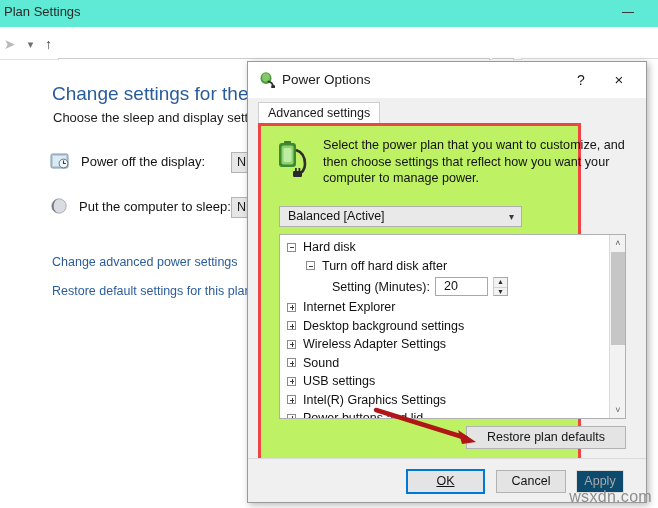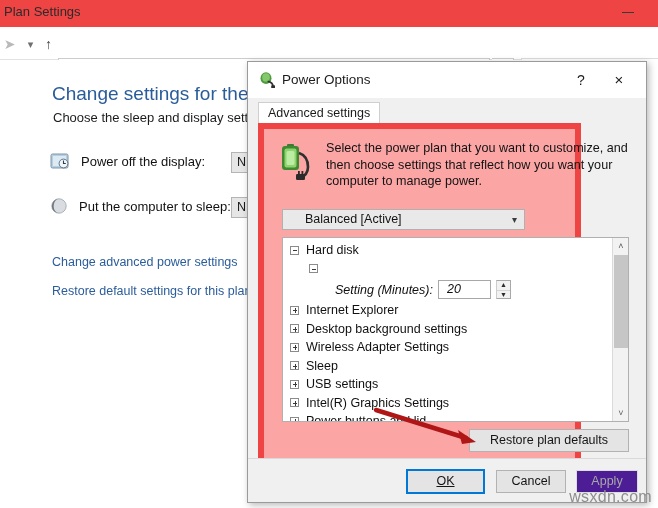--- a/index.html
+++ b/index.html
@@ -25,21 +25,21 @@
     position: absolute;
     left: 0; top: 0;
     width: 658px; height: 508px;
     background: #ffffff;
   }
 
   .cp-titlebar {
     position: absolute;
     left: 0; top: 0;
     width: 658px; height: 27px;
-    background: #ef4444;
+    background: #5eead4;
   }
   .cp-title-text {
     position: absolute;
     left: 4px; top: 4px;
     font-size: 13px;
     color: #2b2b2b;
     white-space: nowrap;
   }
   .cp-minimize {
     position: absolute;
@@ -270,22 +270,22 @@
     border-bottom: none;
     font-size: 12.5px;
     color: #1a1a1a;
     line-height: 21px;
     white-space: nowrap;
   }
   .tabpanel {
     position: absolute;
     left: 10px; top: 61px;
     width: 323px; height: 360px;
-    background: #fca5a5;
-    border: 6px solid #ef4444;
+    background: #bef264;
+    border: 3px solid #ef4444;
   }
 
   .intro {
     position: absolute;
     left: 8px; top: 11px;
     width: 362px;
     display: flex;
   }
   .intro-icon {
     width: 44px; height: 44px;
@@ -302,21 +302,21 @@
 
   .plan-combo {
     position: absolute;
     left: 18px; top: 80px;
     width: 243px; height: 21px;
     background: #e9e9e9;
     border: 1px solid #b0b0b0;
     font-size: 12.5px;
     color: #131313;
     line-height: 19px;
-    padding-left: 22px;
+    padding-left: 8px;
     display: flex;
     align-items: center;
     justify-content: space-between;
   }
   .plan-combo .pc-arrow {
     font-size: 10px;
     color: #3c3c3c;
     margin-right: 7px;
   }
 
@@ -369,21 +369,20 @@
   .tnode .tlabel { line-height: 18px; }
 
   .setting-line {
     display: flex;
     align-items: center;
     height: 23px;
     padding-left: 52px;
     font-size: 12.5px;
     color: #101010;
     white-space: nowrap;
-    font-style: italic;
   }
   .spin-wrap {
     display: flex;
     align-items: stretch;
     margin-left: 5px;
   }
   .spin-input {
     width: 53px; height: 19px;
     border: 1px solid #a8a8a8;
     background: #ffffff;
@@ -469,23 +468,23 @@
   }
   .btn-ok {
     left: 159px;
     width: 77px;
     border: 1px solid #0078d7;
     box-shadow: 0 0 0 1px #0078d7;
     text-decoration: underline;
   }
   .btn-cancel { left: 248px; width: 70px; }
   .btn-apply {
-    left: 328px; width: 62px;
+    left: 328px; width: 48px;
     color: #a8a8a8;
-    background: #4c1d95;
+    background: #0c4a6e;
     border-color: #dcdcdc;
   }
 
   
   .annot-arrow {
     position: absolute;
     left: 370px; top: 402px;
     width: 120px; height: 48px;
     pointer-events: none;
   }
@@ -620,20 +619,21 @@
       <div class="tree">
         <div class="tree-inner">
 
           <div class="tnode lvl0">
             <span class="expander"></span>
             <span class="tlabel">Hard disk</span>
           </div>
 
           <div class="tnode lvl1">
             <span class="expander"></span>
+            <span class="tlabel">Turn off hard disk after</span>
           </div>
 
           <div class="setting-line">
             <span>Setting (Minutes):</span>
             <span class="spin-wrap">
               <span class="spin-input">20</span>
               <span class="spin-btns">
                 <span class="spin-up">▲</span>
                 <span class="spin-dn">▼</span>
               </span>
@@ -647,21 +647,21 @@
           <div class="tnode lvl0">
             <span class="expander plus"></span>
             <span class="tlabel">Desktop background settings</span>
           </div>
           <div class="tnode lvl0">
             <span class="expander plus"></span>
             <span class="tlabel">Wireless Adapter Settings</span>
           </div>
           <div class="tnode lvl0">
             <span class="expander plus"></span>
-            <span class="tlabel">Sleep</span>
+            <span class="tlabel">Sound</span>
           </div>
           <div class="tnode lvl0">
             <span class="expander plus"></span>
             <span class="tlabel">USB settings</span>
           </div>
           <div class="tnode lvl0">
             <span class="expander plus"></span>
             <span class="tlabel">Intel(R) Graphics Settings</span>
           </div>
           <div class="tnode lvl0">

